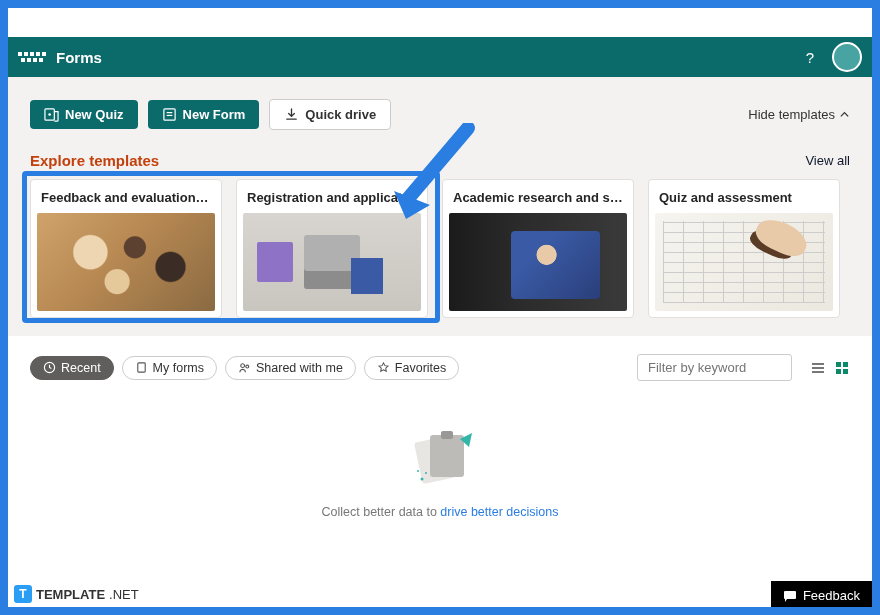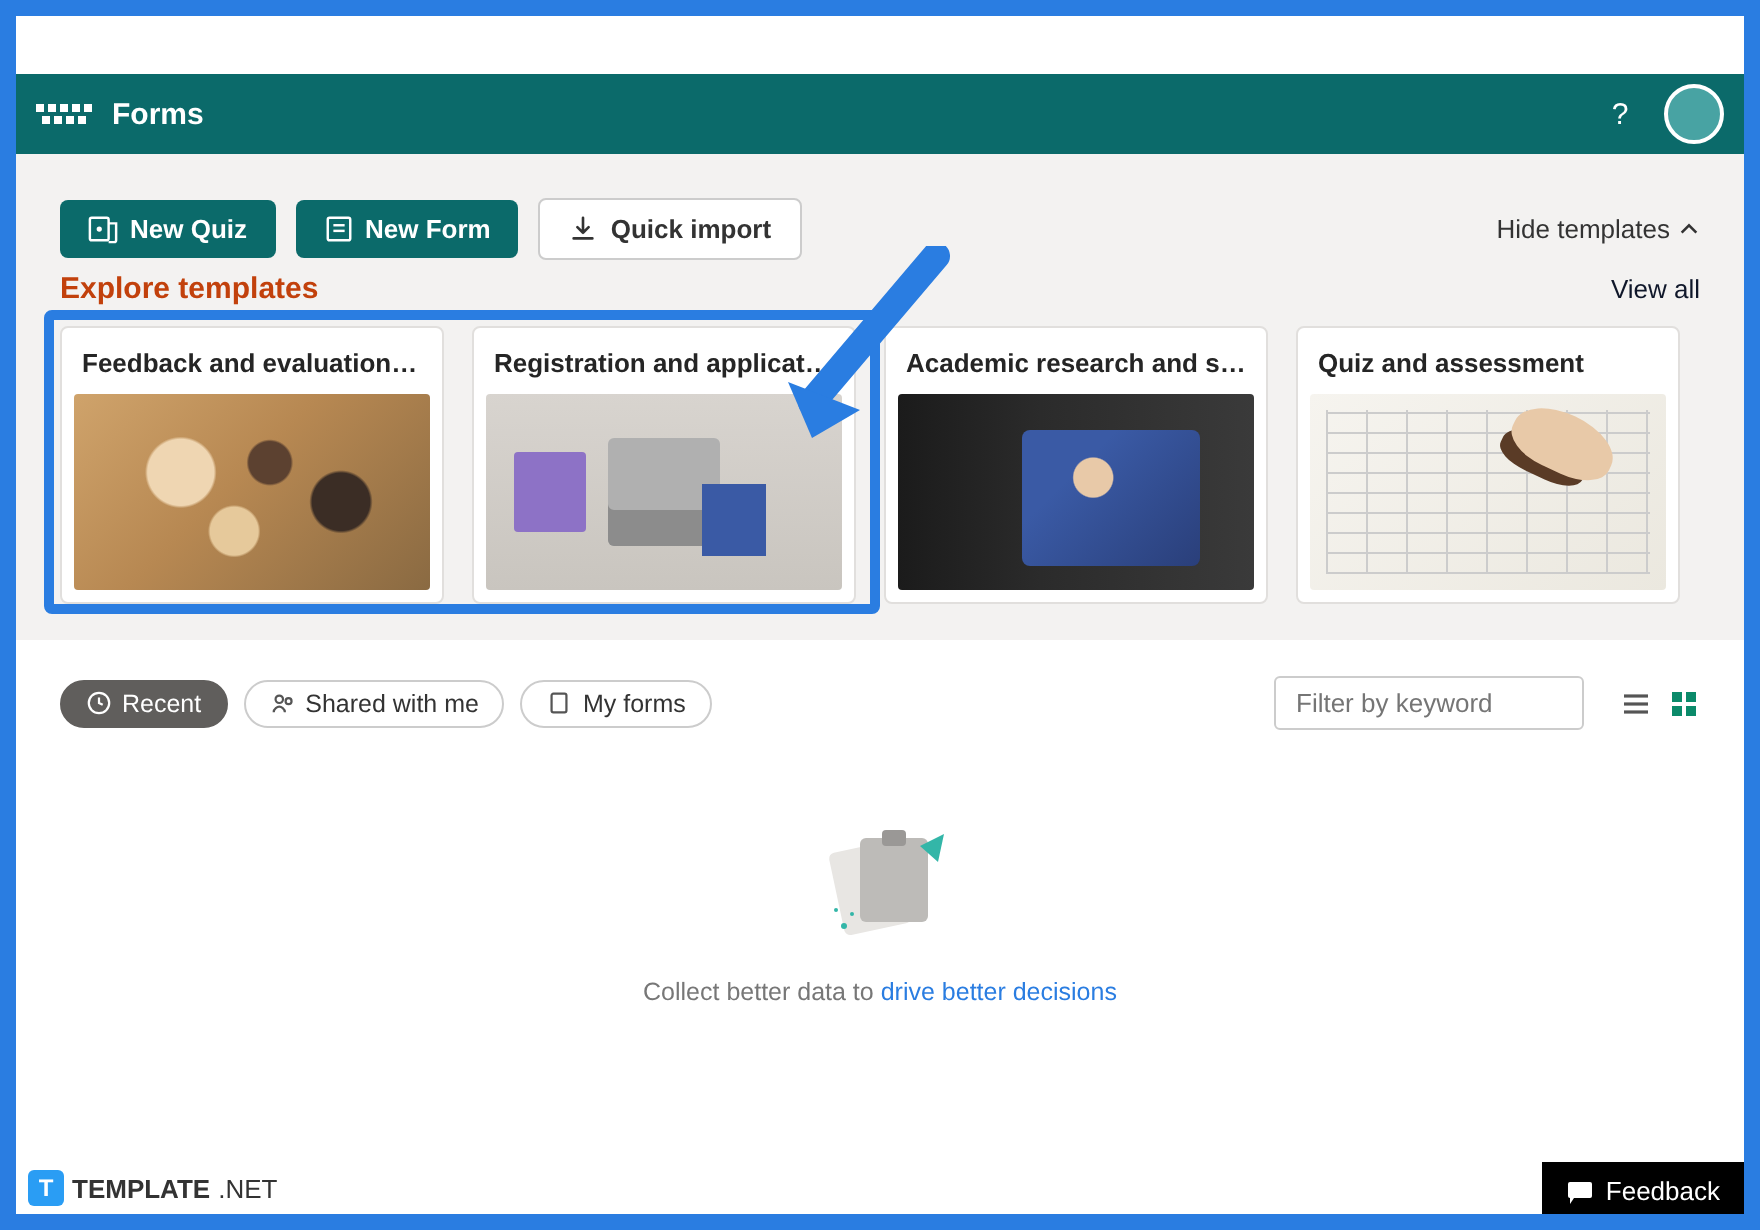--- a/index.html
+++ b/index.html
@@ -6,21 +6,21 @@
   body { width: 880px; height: 615px; background: #2a7de1; overflow: hidden; position: relative; }
   .frame { position: absolute; top: 8px; left: 8px; right: 8px; bottom: 8px; background: #fff; display: flex; flex-direction: column; }
   .topbar { height: 40px; background: #0b6a6a; color: #fff; display: flex; align-items: center; padding: 0 10px; margin-top: 29px; }
   .waffle { width: 28px; height: 28px; display: flex; flex-wrap: wrap; align-content: center; justify-content: center; gap: 2px; cursor: pointer; }
   .waffle span { width: 4px; height: 4px; background: #fff; }
   .app-title { margin-left: 10px; font-size: 15px; font-weight: 600; }
   .top-spacer { flex: 1; }
   .help { width: 28px; height: 28px; border-radius: 50%; display: flex; align-items: center; justify-content: center; font-size: 15px; cursor: pointer; }
   .avatar { width: 30px; height: 30px; border-radius: 50%; background: #48a3a3; border: 2px solid #fff; margin-left: 8px; }
   .section1 { background: #f3f2f1; padding: 22px 22px 18px 22px; }
-  .action-row { display: flex; align-items: center; gap: 10px; margin-bottom: 6px; }
+  .action-row { display: flex; align-items: center; gap: 10px; margin-bottom: 22px; }
   .btn-primary { background: #0b6a6a; color: #fff; border: none; border-radius: 4px; padding: 7px 14px; font-size: 13px; font-weight: 600; display: flex; align-items: center; gap: 6px; cursor: pointer; }
   .btn-white { background: #fff; color: #333; border: 1px solid #ccc; border-radius: 4px; padding: 7px 14px; font-size: 13px; font-weight: 600; display: flex; align-items: center; gap: 6px; cursor: pointer; }
   .hide-templates { margin-left: auto; font-size: 13px; color: #333; cursor: pointer; display: flex; align-items: center; gap: 4px; }
   .explore-row { display: flex; justify-content: space-between; align-items: center; margin-bottom: 10px; }
   .explore-title { font-size: 15px; font-weight: 600; color: #c2410c; }
   .view-all { font-size: 13px; color: #0f172a; cursor: pointer; }
   .cards { display: flex; gap: 14px; position: relative; }
   .card { width: 192px; background: #fff; border: 1px solid #e1dfdd; border-radius: 4px; overflow: hidden; cursor: pointer; }
   .card-title { font-size: 13px; font-weight: 600; color: #252525; padding: 10px 10px 8px 10px; white-space: nowrap; overflow: hidden; text-overflow: ellipsis; }
   .card-img { height: 98px; margin: 0 6px 6px 6px; border-radius: 2px; }
@@ -96,21 +96,21 @@
             <rect x="2" y="2" width="12" height="12" rx="1" fill="none" stroke="#fff" stroke-width="1.3"></rect>
             <line x1="5" y1="6" x2="11" y2="6" stroke="#fff" stroke-width="1.3"></line>
             <line x1="5" y1="9" x2="11" y2="9" stroke="#fff" stroke-width="1.3"></line>
           </svg>
         <span>New Form</span>
       </button>
       <button class="btn-white">
         <svg width="15" height="15" viewBox="0 0 16 16">
             <path d="M8 2v8m0 0l-3-3m3 3l3-3M3 13h10" fill="none" stroke="#333" stroke-width="1.4" stroke-linecap="round"></path>
           </svg>
-        <span>Quick import</span>
+        <span>Quick drive</span>
       </button>
       <div class="hide-templates">
         <span>Hide templates</span>
         <svg width="11" height="11" viewBox="0 0 12 12">
             <path d="M2 8l4-4 4 4" fill="none" stroke="#333" stroke-width="1.4"></path>
           </svg>
       </div>
     </div>
 
     <div class="explore-row">
@@ -143,31 +143,37 @@
     <div class="filter-row">
       <div class="pill active">
         <svg width="13" height="13" viewBox="0 0 14 14">
             <circle cx="7" cy="7" r="5.5" fill="none" stroke="#fff" stroke-width="1.2"></circle>
             <path d="M7 4v3l2 1" fill="none" stroke="#fff" stroke-width="1.2"></path>
           </svg>
         <span>Recent</span>
       </div>
       <div class="pill">
         <svg width="13" height="13" viewBox="0 0 14 14">
+            <rect x="3" y="2" width="8" height="10" rx="1" fill="none" stroke="#555" stroke-width="1.2"></rect>
+          </svg>
+        <span>My forms</span>
+      </div>
+      <div class="pill">
+        <svg width="13" height="13" viewBox="0 0 14 14">
             <circle cx="5" cy="5" r="2" fill="none" stroke="#555" stroke-width="1.2"></circle>
             <circle cx="10" cy="6" r="1.6" fill="none" stroke="#555" stroke-width="1.2"></circle>
             <path d="M2 12c0-2 2-3 3-3s3 1 3 3" fill="none" stroke="#555" stroke-width="1.2"></path>
           </svg>
         <span>Shared with me</span>
       </div>
       <div class="pill">
         <svg width="13" height="13" viewBox="0 0 14 14">
-            <rect x="3" y="2" width="8" height="10" rx="1" fill="none" stroke="#555" stroke-width="1.2"></rect>
-          </svg>
-        <span>My forms</span>
+            <path d="M7 2l1.5 3 3.3.4-2.4 2.3.6 3.3L7 9.5 4 11l.6-3.3L2.2 5.4 5.5 5z" fill="none" stroke="#555" stroke-width="1.1"></path>
+          </svg>
+        <span>Favorites</span>
       </div>
       <div class="filter-spacer"></div>
       <input class="filter-input" placeholder="Filter by keyword" style="">
       <div class="view-icons">
         <svg class="view-icon" viewBox="0 0 16 16">
             <line x1="2" y1="4" x2="14" y2="4" stroke="#555" stroke-width="1.6"></line>
             <line x1="2" y1="8" x2="14" y2="8" stroke="#555" stroke-width="1.6"></line>
             <line x1="2" y1="12" x2="14" y2="12" stroke="#555" stroke-width="1.6"></line>
           </svg>
         <svg class="view-icon" viewBox="0 0 16 16">

